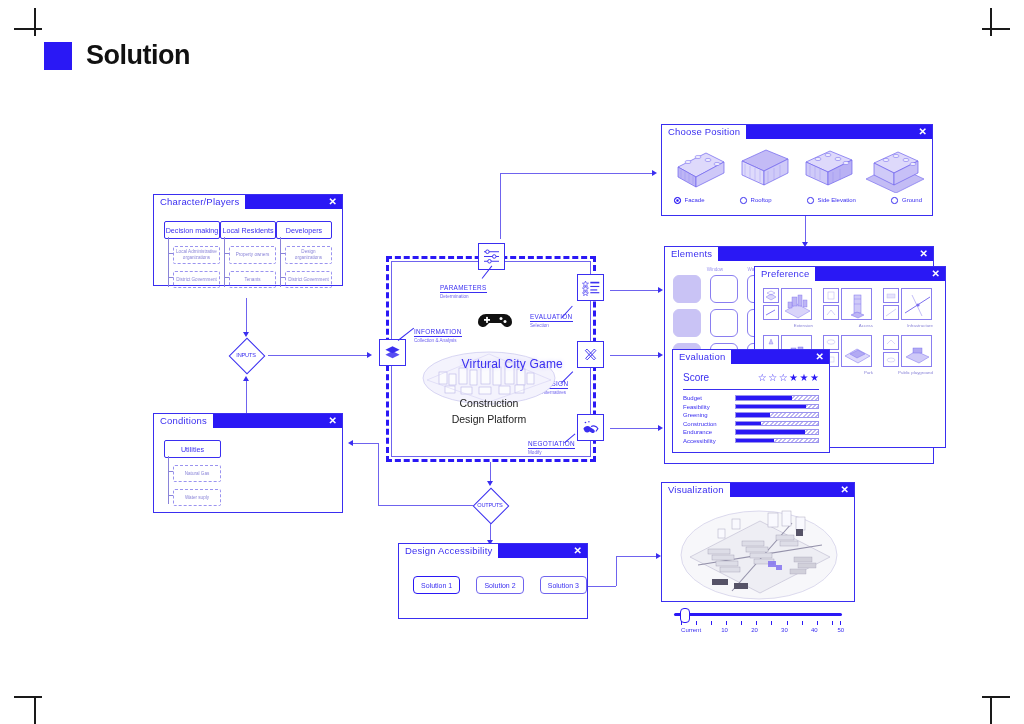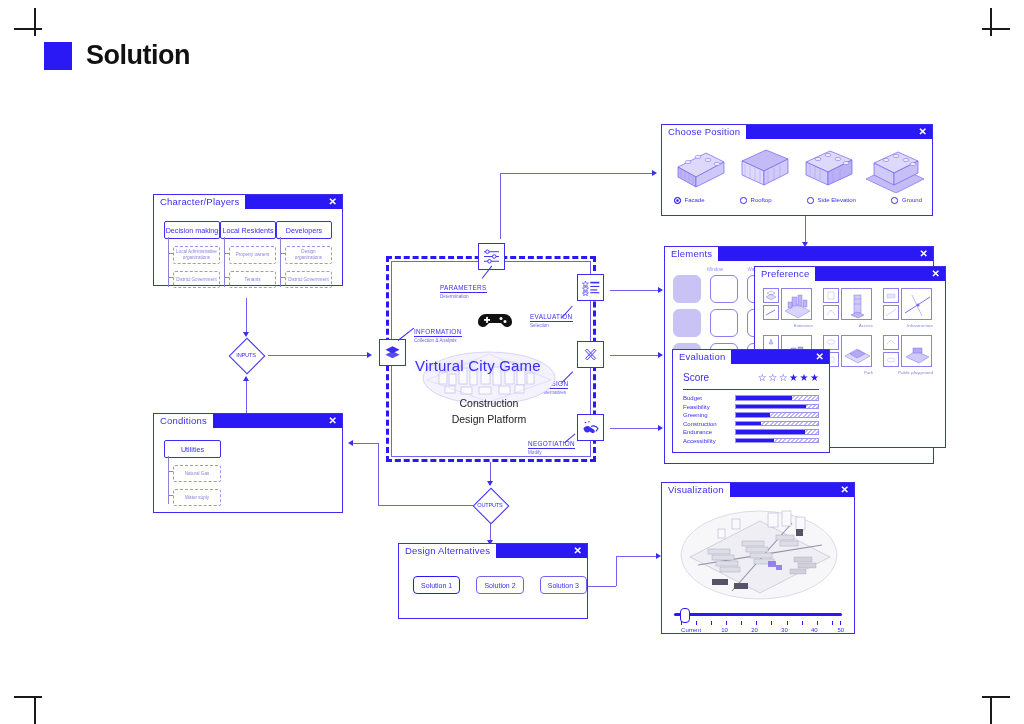--- a/index.html
+++ b/index.html
@@ -63,21 +63,21 @@
   .icobox{position:absolute;width:25px;height:25px;border:1.3px solid #3a2ef0;background:#fff;
           display:flex;align-items:center;justify-content:center;}
   .lbl-main{font-size:6.4px;color:#3a2ef0;letter-spacing:.3px;white-space:nowrap;}
   .lbl-sub{font-size:4.6px;color:#6f63ee;white-space:nowrap;}
   .lbl-grp{position:absolute;}
   .lbl-grp .u{border-bottom:.9px solid #3a2ef0;padding-bottom:1px;display:inline-block;}
   .diag-tick{position:absolute;height:.9px;background:#3a2ef0;transform-origin:left center;}
 
   .gamepad{position:absolute;left:478px;top:310px;width:34px;height:22px;}
   .city-oval{position:absolute;left:415px;top:340px;width:148px;height:66px;}
-  .vcg{position:absolute;left:415px;top:357px;width:148px;text-align:left;font-size:15px;
+  .vcg{position:absolute;left:415px;top:357px;width:148px;text-align:right;font-size:12px;
        color:#3a2ef0;letter-spacing:.2px;text-shadow:0 0 4px #cfcaf8;}
   .plat-cap{position:absolute;left:406px;top:396px;width:166px;text-align:center;font-size:10.5px;
             color:#222;line-height:1.5;}
 
   
   .cp-items{display:flex;justify-content:space-between;padding:8px 10px 0 10px;}
   .cp-item{width:58px;text-align:center;}
   .radio-row{display:flex;justify-content:space-between;padding:4px 10px 6px 12px;}
   .radio{display:flex;align-items:center;gap:4px;font-size:6px;color:#3a2ef0;}
   .rd{width:6.5px;height:6.5px;border-radius:50%;border:1.2px solid #3a2ef0;box-sizing:border-box;}
@@ -766,21 +766,21 @@
       </div>
       <div class="ev-row">
         <div class="ev-name">Accessibility</div>
         <div class="ev-track">
             <div class="ev-fill" style="width:46%"></div>
           </div>
       </div>
     </div>
   </div>
 
-  <div class="win" style="left:661px;top:482px;width:194px;height:152px;">
+  <div class="win" style="left:661px;top:482px;width:194px;height:120px;">
     <div class="win-bar">
       <div class="win-title">Visualization</div>
       <div class="win-barfill">
         <span class="win-x">✕</span>
       </div>
     </div>
     <div class="win-body">
       <div class="vz-canvas">
         <svg width="174" height="100" viewBox="0 0 174 100">
           <ellipse cx="87" cy="50" rx="78" ry="44" fill="#f7f7fa" stroke="#cfcbe6" stroke-width=".7"></ellipse>
@@ -850,21 +850,21 @@
         <div class="sl-lab" style="left:48%">20</div>
         <div class="sl-lab" style="left:65%">30</div>
         <div class="sl-lab" style="left:82%">40</div>
         <div class="sl-lab" style="left:97%">50</div>
       </div>
     </div>
   </div>
 
   <div class="win" style="left:398px;top:543px;width:190px;height:76px;">
     <div class="win-bar">
-      <div class="win-title">Design Alternatives</div>
+      <div class="win-title">Design Accessibility</div>
       <div class="win-barfill">
         <span class="win-x">✕</span>
       </div>
     </div>
     <div class="win-body da-row">
       <div class="da-btn sel">Solution 1</div>
       <div class="da-btn">Solution 2</div>
       <div class="da-btn">Solution 3</div>
     </div>
   </div>

